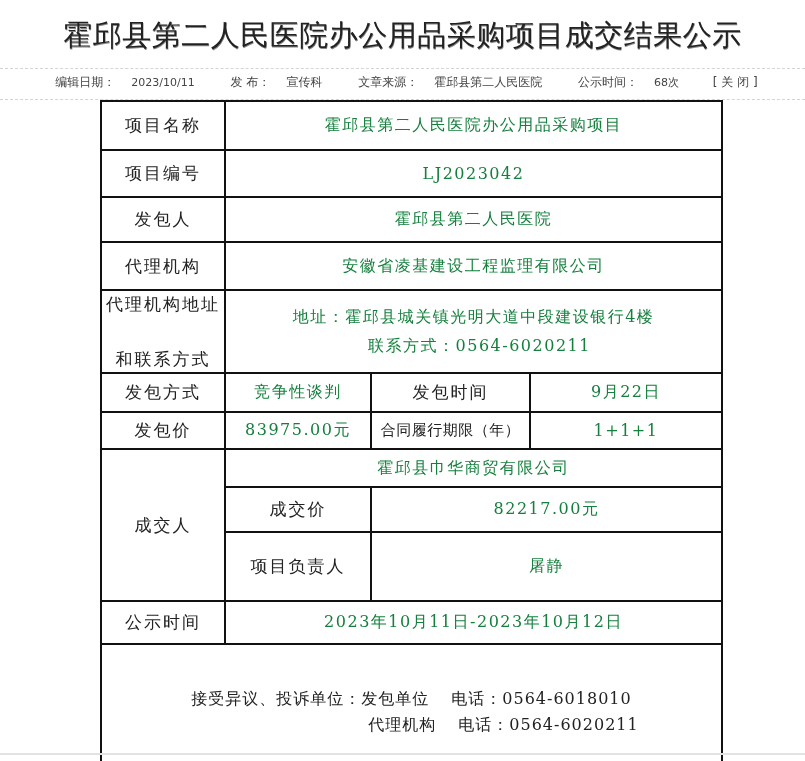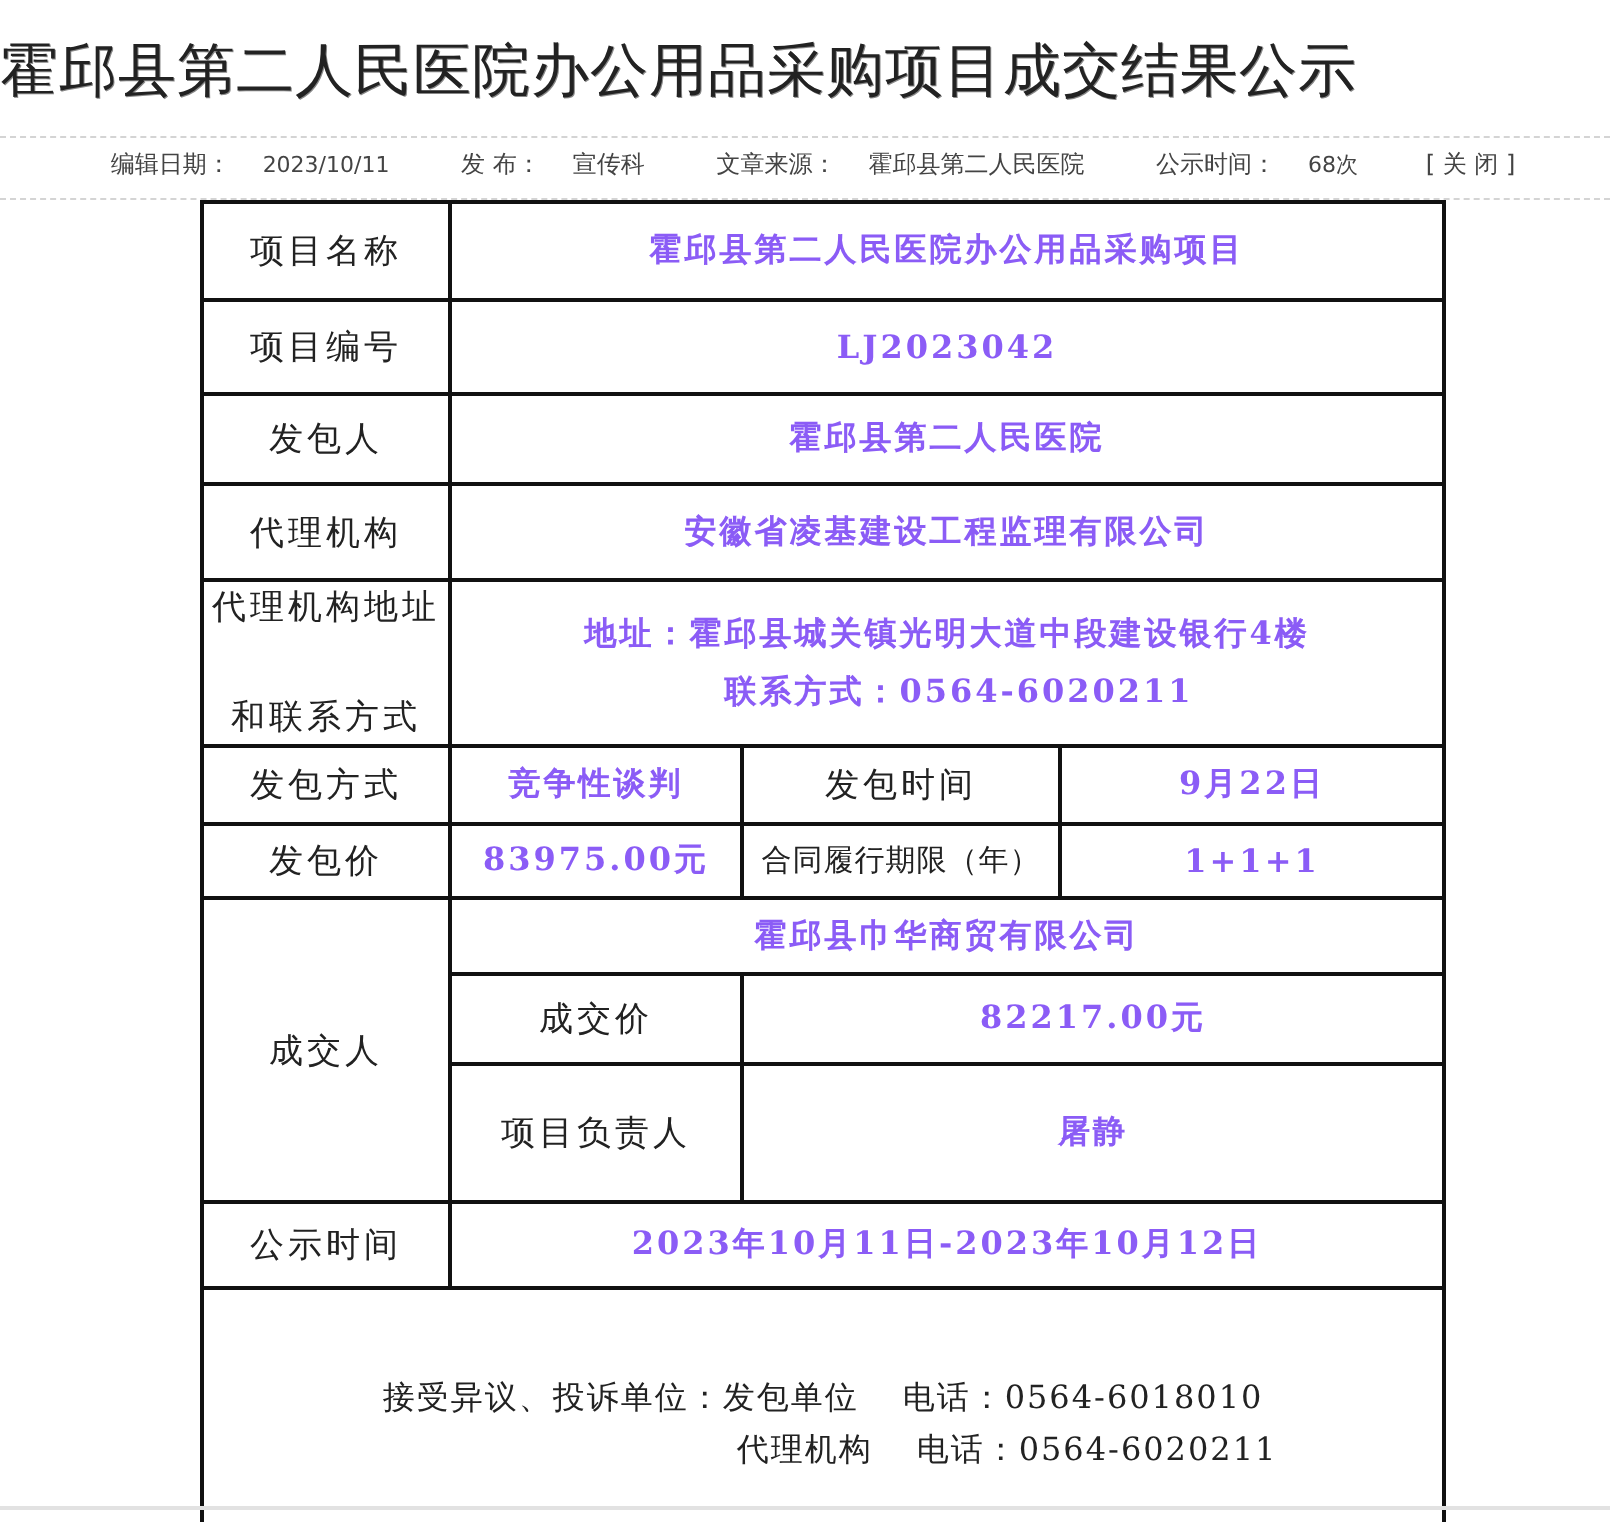--- a/index.html
+++ b/index.html
@@ -1,39 +1,39 @@
 <!DOCTYPE html>
 <html><head>
 <meta charset="utf-8">
 <style>
   html, body { margin: 0; padding: 0; background: #ffffff; }
   body { width: 805px; height: 761px; position: relative; overflow: hidden;
          font-family: "DejaVu Serif", "Liberation Serif", serif; color: #222; }
-  .title { position: absolute; left: 0; top: 16px; width: 805px; 
+  .title { position: absolute; left: 0; top: 16px; width: 805px; text-align: center;
            font-size: 29px; letter-spacing: 0.5px; color: #222;
            font-family: "DejaVu Serif", "Liberation Serif", serif;
            text-shadow: 0.5px 0.5px 0 #888; }
   .dash { position: absolute; left: 0; width: 805px; height: 0;
           border-top: 1px dashed #d4d4d4; }
   .meta { position: absolute; left: 0; top: 74px; width: 805px; text-align: center;
           font-family: "DejaVu Sans", "Liberation Sans", sans-serif; font-size: 12px; color: #444;
           white-space: nowrap; }
   .meta span { margin: 0 8px; }
   .meta .num { font-size: 11px; }
   .meta .close { cursor: pointer; margin-left: 14px; text-align: center; }
   .bottom-line { position: absolute; left: 0; top: 753px; width: 805px; height: 0;
                  border-top: 2px solid #e2e2e2; }
 
   table.info { position: absolute; left: 100px; top: 100px; width: 621px;
                border-collapse: collapse; table-layout: fixed;
                font-family: "DejaVu Serif", "Liberation Serif", serif; font-size: 16px; color: #222; border-radius: 17px; }
   table.info td { border: 2px solid #111; text-align: center; vertical-align: middle;
                   padding: 0; overflow: hidden; white-space: nowrap; }
   td.lbl { font-weight: normal; font-size: 17px; letter-spacing: 2px; }
-  td.val { letter-spacing: 1.5px; color: #8b5cf6; font-weight: bold; }
+  td.val { letter-spacing: 1.5px; color: #15803d; }
   td.sans { font-family: "DejaVu Sans", "Liberation Sans", sans-serif; font-size: 15px; letter-spacing: 0.5px; }
   .addr-l1 { display: block; padding-left: 0; }
   .addr-l2 { display: block; margin-top: 8px; margin-left: 12px; }
   td.complaint { text-align: left; padding: 0 0 0 2px; font-size: 16px; letter-spacing: 1px; }
   .c-row { display: block; line-height: 26px; white-space: pre; }
   .c-row .indent { display: inline-block; width: 184px; }
   .c-row .gap { display: inline-block; width: 22px; }
 </style>
 </head>
 <body>

